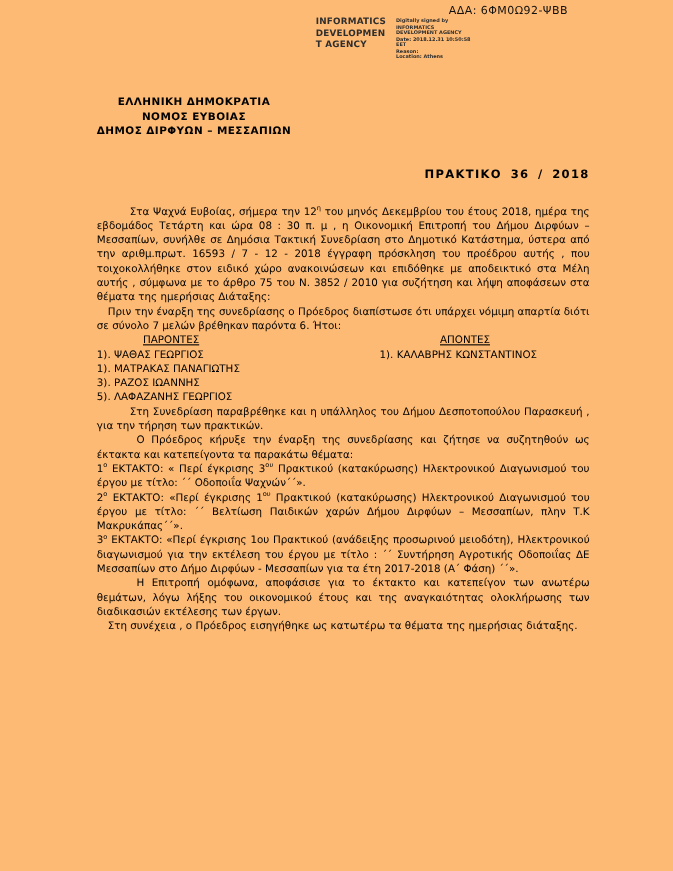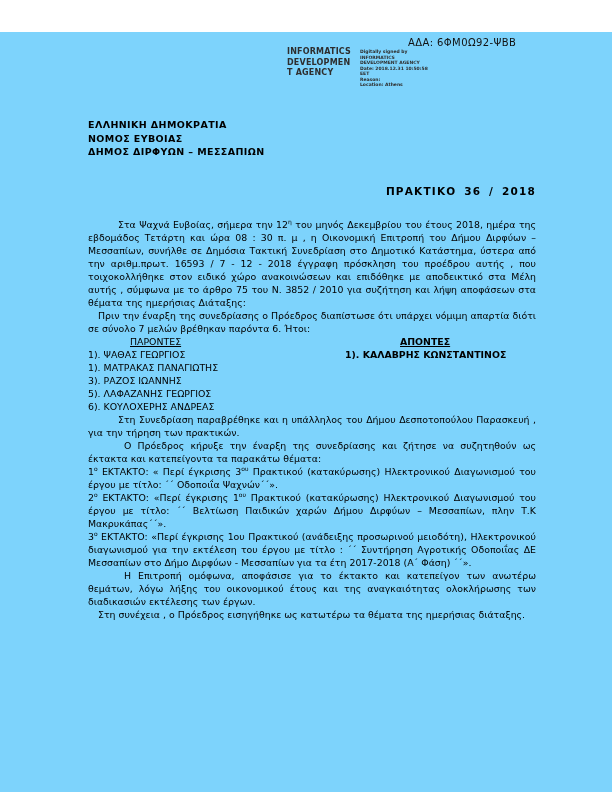--- a/index.html
+++ b/index.html
@@ -4,21 +4,21 @@
 <style>
   html, body { margin: 0; padding: 0; }
   body {
     width: 612px; height: 792px;
     background: #ffffff;
     font-family: "DejaVu Sans", "Liberation Sans", sans-serif;
     color: #000;
     position: relative;
     overflow: hidden;
   }
-  .page { position: absolute; inset: 0; background: #7dd3fc; margin-top: 32px; }
+  .page { position: absolute; inset: 0; background: #fdba74; }
 
   
   .ada {
     position: absolute; top: 5px; left: 408px;
     font-size: 10px; letter-spacing: 0.4px; color: #111;
     white-space: nowrap;
   }
 
   
   .stamp {
@@ -33,21 +33,21 @@
   .stamp-sig { padding-top: 2px; }
   .stamp-sig div {
     font-size: 4.5px; font-weight: 700; line-height: 5.5px;
     white-space: nowrap;
   }
 
   
   .gov-header {
     position: absolute; top: 86px; left: 88px;
     font-size: 9.5px; font-weight: 700; letter-spacing: 0.4px;
-    line-height: 13.5px; white-space: nowrap;
+    line-height: 13.5px; white-space: nowrap; text-align: center;
   }
 
   
   .doc-title {
     position: absolute; top: 153px; left: 88px; width: 448px;
     text-align: right; font-size: 10.5px; font-weight: 700;
     letter-spacing: 1.2px; word-spacing: 3px;
   }
 
   
@@ -57,21 +57,21 @@
   }
   .body-text p { margin: 0; }
   p.ind-lg { text-indent: 30px; }
   p.ind-xl { text-indent: 36px; }
   p.ind-sm { text-indent: 10px; }
   sup { font-size: 6px; line-height: 0; vertical-align: super; }
 
   
   .attendance { display: flex; }
   .att-col-present { width: 257px; flex: none; }
-  .att-col-absent { flex: 1; font-weight: bold; }
+  .att-col-absent { flex: 1; }
   .att-header {
     text-decoration: underline; white-space: nowrap;
   }
   .att-col-present .att-header { padding-left: 42px; }
   .att-col-absent .att-header { padding-left: 55px; }
   .att-row { white-space: nowrap; }
 </style>
 </head>
 <body>
 
@@ -110,21 +110,20 @@
 
     <p class="ind-sm">Πριν την έναρξη της συνεδρίασης ο Πρόεδρος διαπίστωσε ότι υπάρχει νόμιμη απαρτία διότι σε σύνολο 7 μελών βρέθηκαν παρόντα 6.  Ήτοι:</p>
 
     <div class="attendance">
       <div class="att-col-present">
         <div class="att-header">ΠΑΡΟΝΤΕΣ</div>
         <div class="att-row">1).  ΨΑΘΑΣ ΓΕΩΡΓΙΟΣ</div>
         <div class="att-row">1).  ΜΑΤΡΑΚΑΣ ΠΑΝΑΓΙΩΤΗΣ</div>
         <div class="att-row">3).  ΡΑΖΟΣ ΙΩΑΝΝΗΣ</div>
         <div class="att-row">5).  ΛΑΦΑΖΑΝΗΣ ΓΕΩΡΓΙΟΣ</div>
-        <div class="att-row">6).  ΚΟΥΛΟΧΕΡΗΣ ΑΝΔΡΕΑΣ</div>
       </div>
       <div class="att-col-absent">
         <div class="att-header">ΑΠΟΝΤΕΣ</div>
         <div class="att-row">1).  ΚΑΛΑΒΡΗΣ ΚΩΝΣΤΑΝΤΙΝΟΣ</div>
       </div>
     </div>
 
     <p class="ind-lg">Στη Συνεδρίαση παραβρέθηκε και η υπάλληλος του Δήμου Δεσποτοπούλου Παρασκευή ,  για την τήρηση των πρακτικών.</p>
 
     <p class="ind-xl">Ο Πρόεδρος κήρυξε την έναρξη της συνεδρίασης και ζήτησε να συζητηθούν ως έκτακτα και κατεπείγοντα τα παρακάτω  θέματα:</p>

